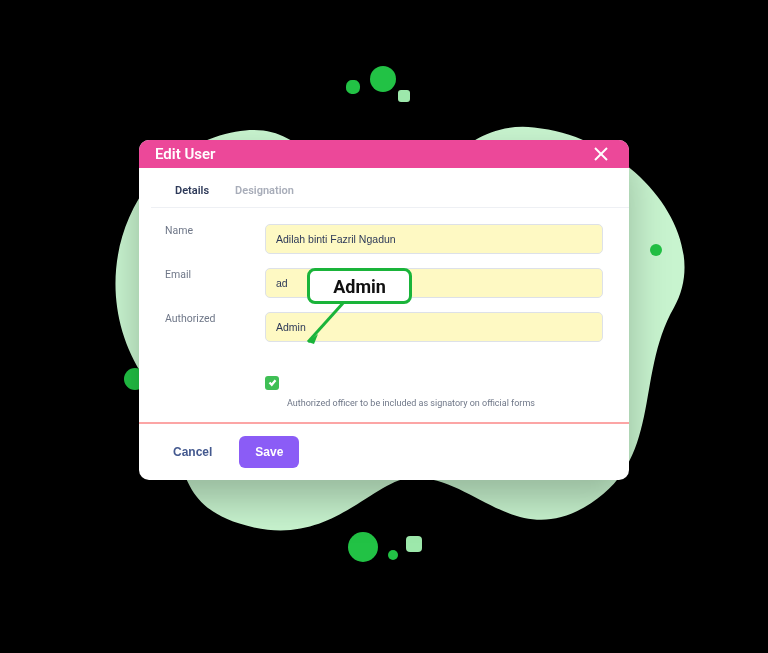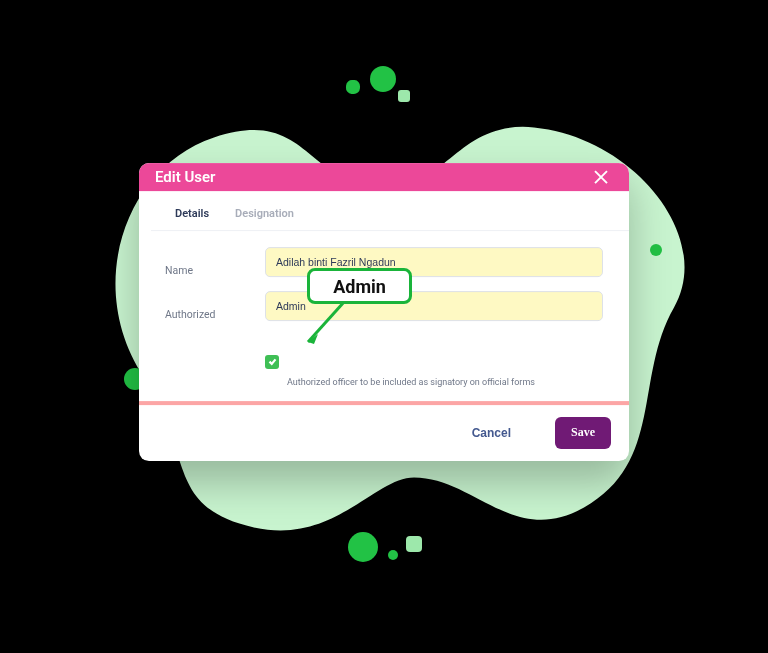--- a/index.html
+++ b/index.html
@@ -56,21 +56,21 @@
     color: #a8adb9;
     padding: 6px 2px 10px 2px;
     cursor: pointer;
     font-weight: 600;
   }
   .tab.active { color: #2e3a59; }
 
   .form-body { padding: 16px 26px 8px 26px; }
   .form-row {
     display: flex;
-    align-items: flex-end;
+    align-items: flex-start;
     margin-bottom: 14px;
   }
   .form-label {
     width: 100px;
     font-size: 10.5px;
     color: #6f7788;
   }
   .form-input {
     flex: 1;
     height: 30px;
@@ -95,37 +95,37 @@
     width: 14px; height: 14px;
     border-radius: 3px;
     background: #3fbf55;
     display: flex; align-items: center; justify-content: center;
     cursor: pointer;
   }
   .checkbox svg { width: 9px; height: 9px; stroke: #fff; stroke-width: 3; fill: none; }
   .checkbox-label { font-size: 9px; color: #6f7788; margin-top: 40px; }
 
   .modal-footer {
-    border-top: 4px solid #fca5a5;
+    border-top: 2px solid #fca5a5;
     padding: 12px 18px;
     display: flex;
-    justify-content: flex-end;
-    gap: 28px;
+    justify-content: flex-start;
+    gap: 11px;
   }
   .btn {
     height: 32px;
     padding: 0 16px;
     border-radius: 6px;
     border: none;
     font-size: 12px;
     font-weight: 600;
     cursor: pointer;
   }
   .btn-cancel { background: transparent; color: #44598f; }
-  .btn-save   { background: #701a75; color: #fff; font-family: Liberation Serif, serif; }
+  .btn-save   { background: #8b5cf6; color: #fff; }
 
   
   .callout {
     position: absolute;
     left: 307px; top: 268px;
     width: 105px; height: 36px;
     border: 3px solid #1ab43a;
     border-radius: 8px;
     background: #fff;
     display: flex; align-items: center; justify-content: center;
@@ -174,20 +174,24 @@
     <div class="tab">Designation</div>
   </div>
 
   <div class="form-body">
 
     <div class="form-row">
       <div class="form-label">Name</div>
       <input class="form-input" value="Adilah binti Fazril Ngadun" style="">
     </div>
 
+    <div class="form-row">
+      <div class="form-label">Email</div>
+      <input class="form-input" value="ad" style="">
+    </div>
 
     <div class="form-row">
       <div class="form-label">Authorized</div>
       <input class="form-input" value="Admin" style="">
     </div>
 
     <div class="checkbox-row">
       <div class="checkbox">
         <svg viewBox="0 0 12 12">
             <polyline points="2,6 5,9 10,3"></polyline>

